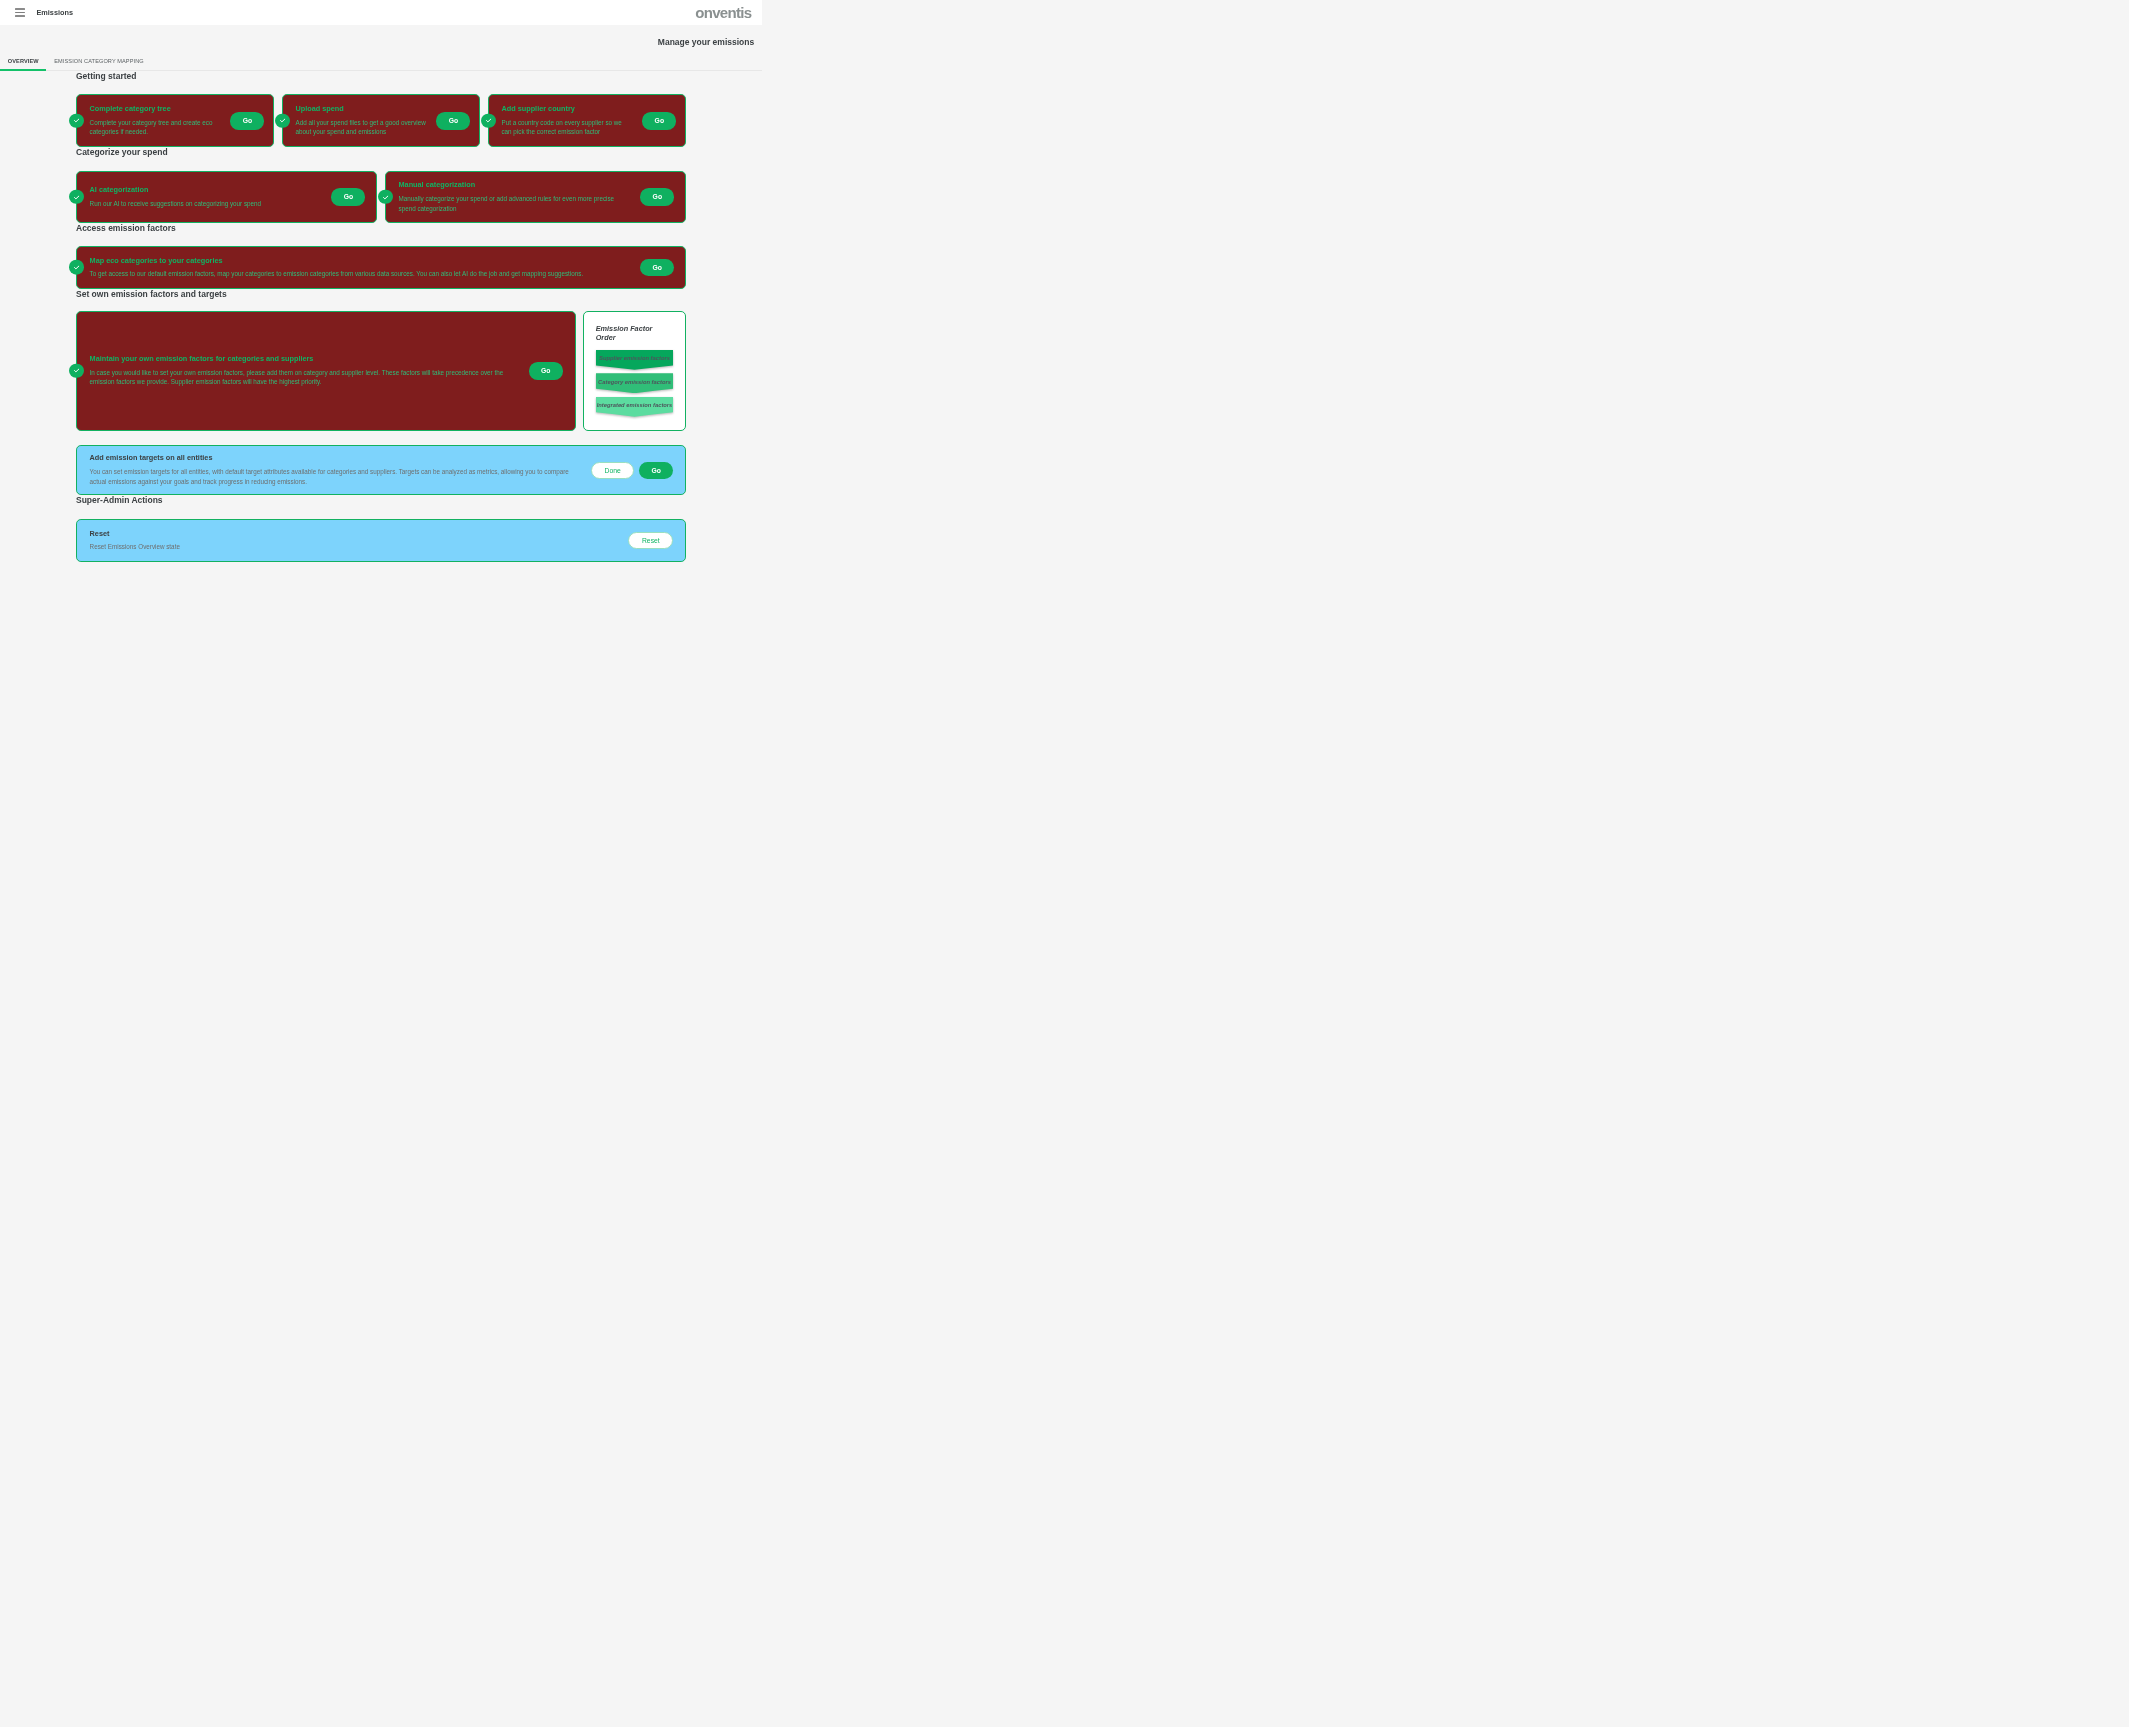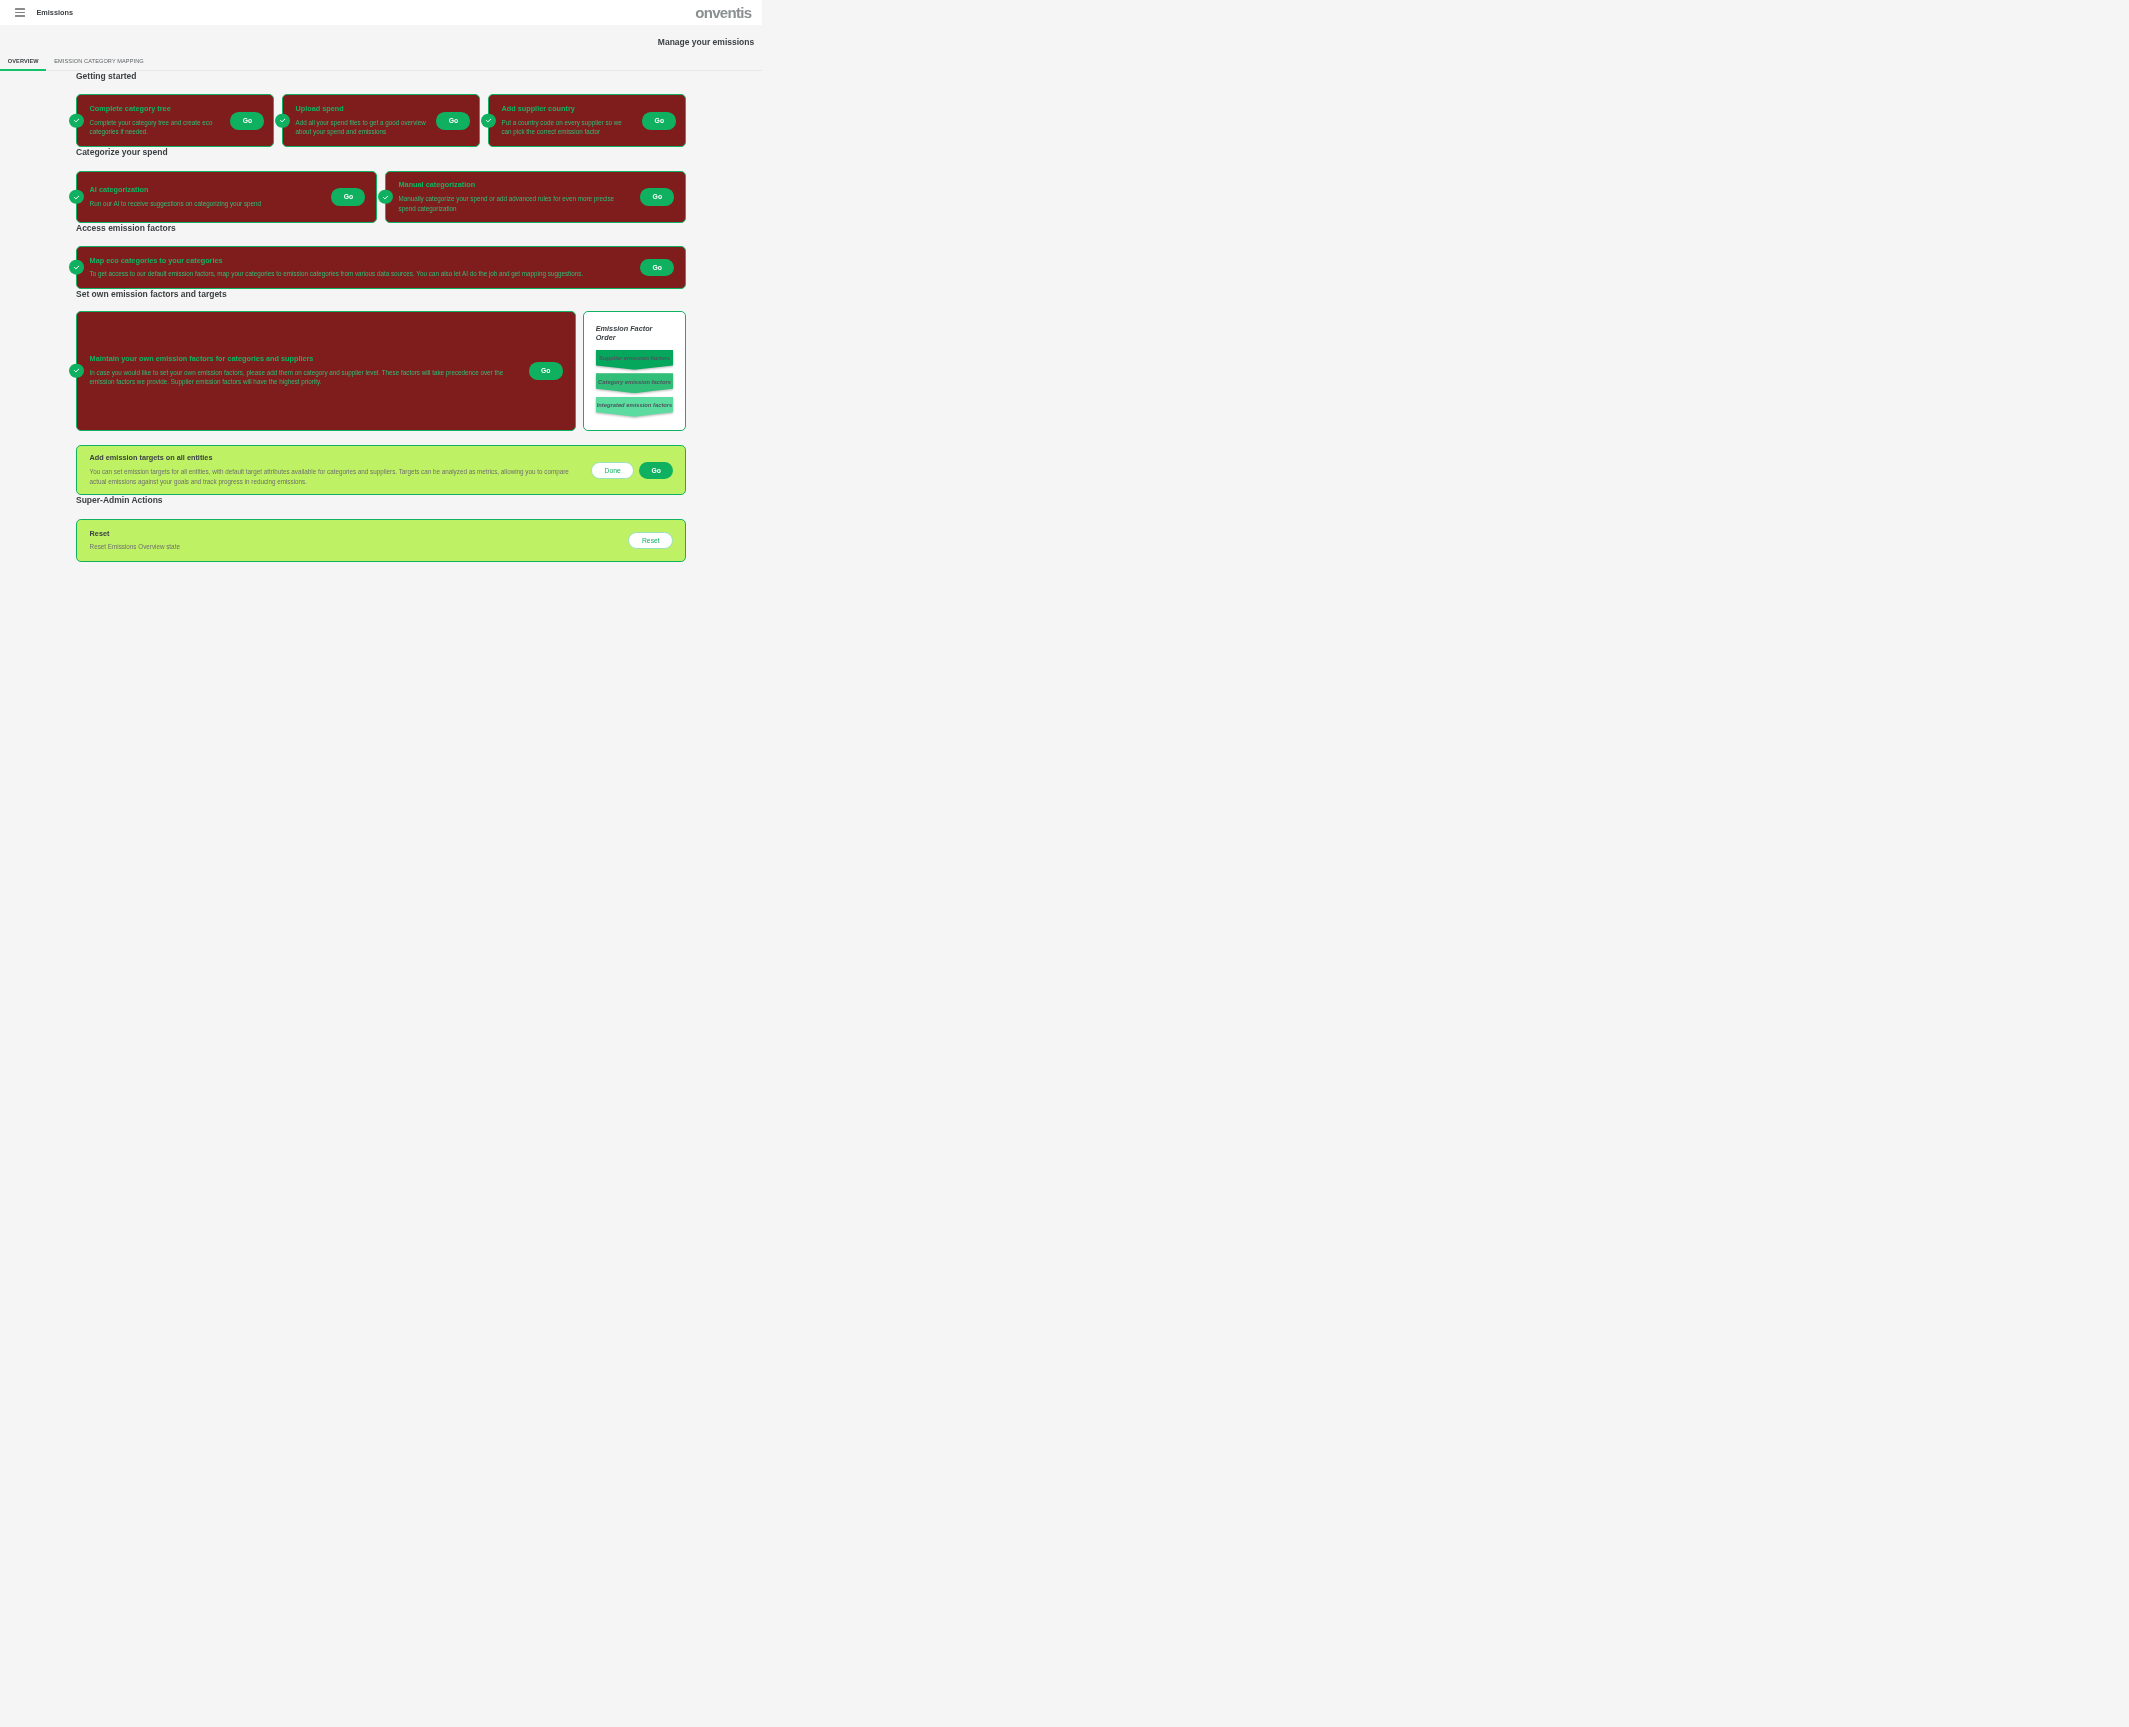--- a/index.html
+++ b/index.html
@@ -44,21 +44,21 @@
   .mt-36{margin-top:17.5px;} .mt-27{margin-top:13px;}
   .row { display:flex; gap:7.8px; margin-top:13.6px; }
   .row.big { gap:6.8px; margin-top:12px; align-items:stretch; }
 
   
   .card {
     position:relative; border-radius:4.9px;
     display:flex; align-items:center;
   }
   .card.green { background:#7f1d1d; border:1px solid #12b161; }
-  .card.white { background:#bef264; border:1px solid #12b161; }
+  .card.white { background:#7dd3fc; border:1px solid #12b161; }
   .card .card-text { flex:1; min-width:0; }
   .c3 { flex:1; min-height:53px; padding:7.8px 8.7px 7.8px 12.6px; }
   .c2 { flex:1; min-height:52px; padding:7.8px 10.7px 7.8px 12.6px; }
   .cw { min-height:43px; padding:6.8px 10.7px 6.8px 12.6px; margin-top:13px; }
   .cbig { flex:1; min-height:97px; padding:7.8px 12.6px;justify-content:center; }
 
   .card-title { font-size:7.3px; font-weight:700; color:#0fb463; margin:0 0 4.4px; }
   .card-desc  { font-size:6.3px; color:#2ebd79; line-height:1.58; margin:0; }
   .card.white .card-title { color:#3c4144; }
   .card.white .card-desc  { color:#6e6e6e; line-height:1.62; }

